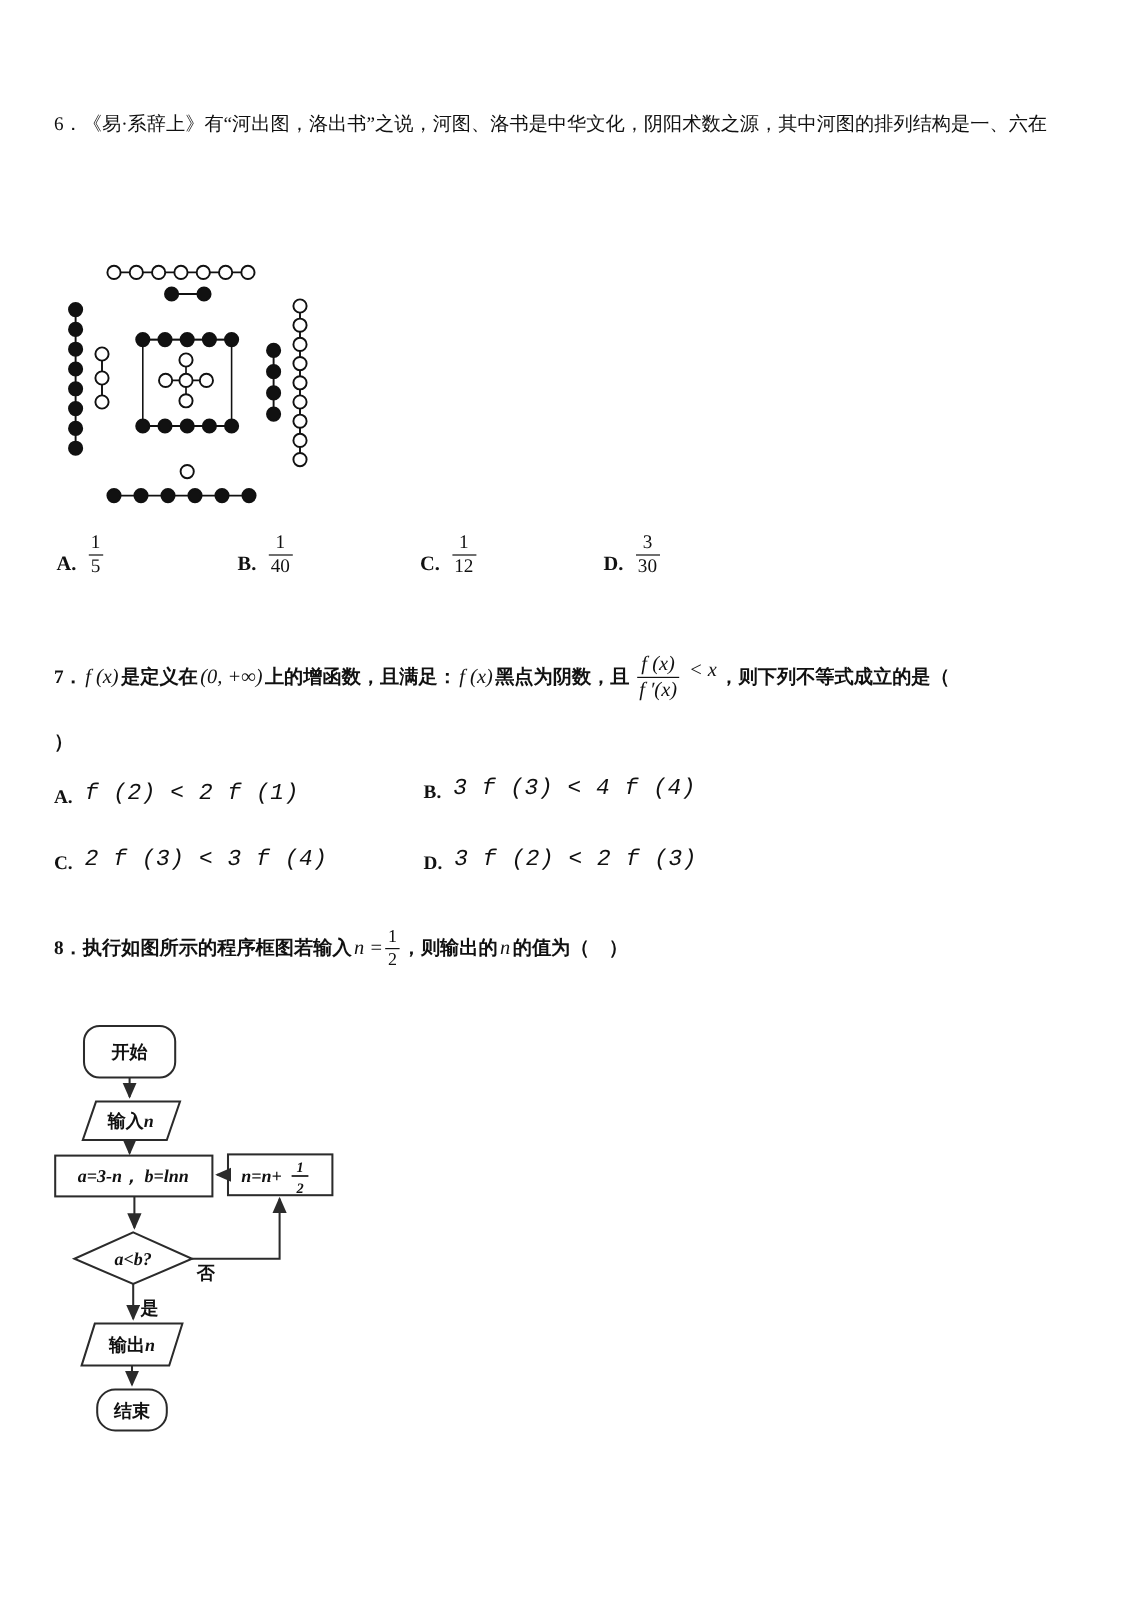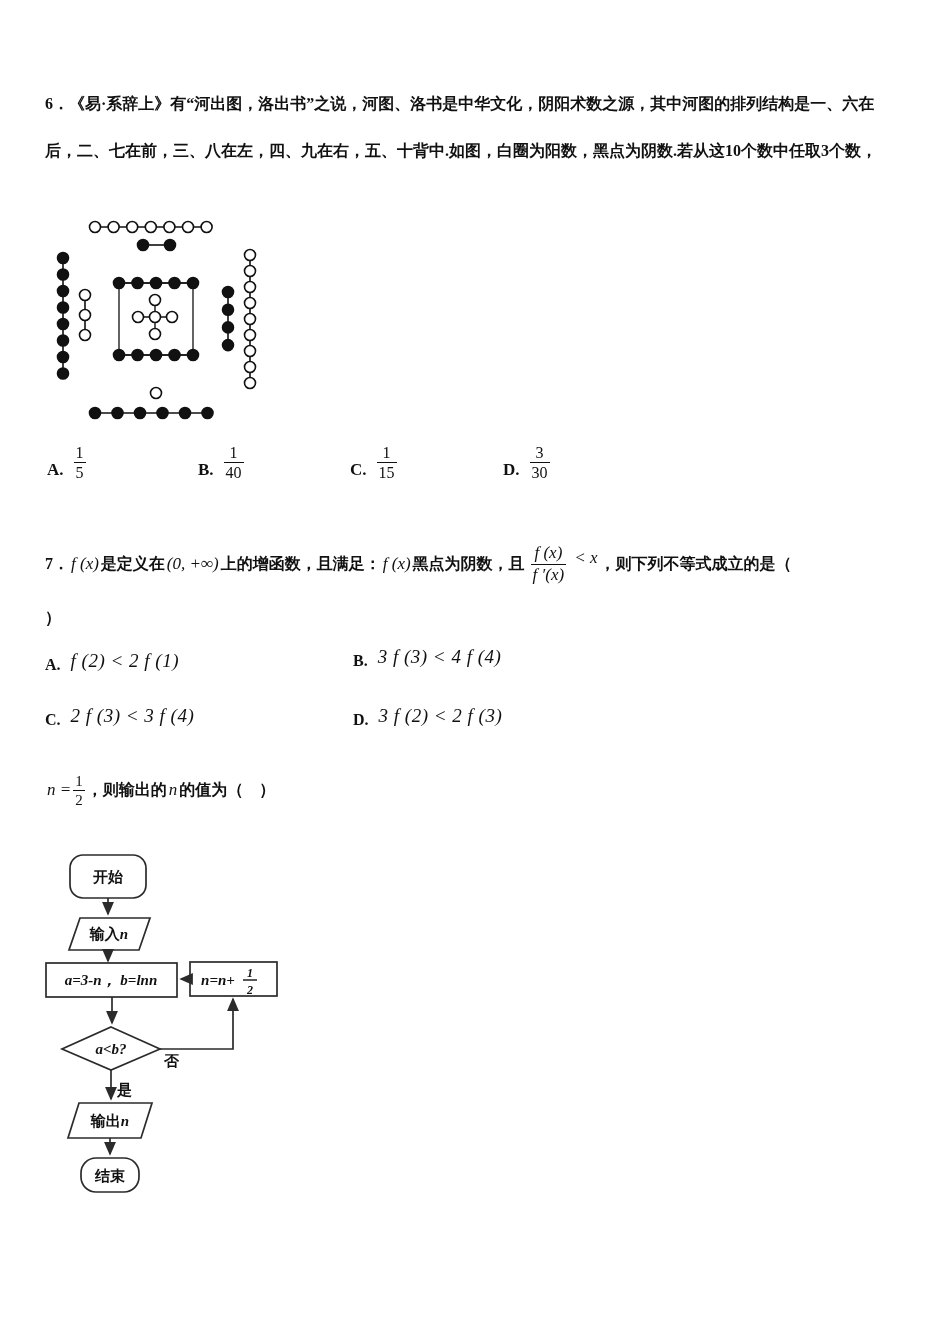--- a/index.html
+++ b/index.html
@@ -6,21 +6,21 @@
   .page {
     position:relative; width:950px; height:1344px; margin:0 auto;
     background:#ffffff; overflow:hidden;
     font-family:"Liberation Serif","DejaVu Serif",serif; color:#111;
   }
   .cn { font-weight:bold; }
   .math { font-style:italic; font-weight:normal; font-family:"Liberation Serif",serif; }
 
   
   .q6-text { position:absolute; top:80px; left:45px; width:870px; }
-  .q6-line { height:47px; line-height:47px; font-size:16px; font-weight:bold; white-space:nowrap; }
+  .q6-line { height:47px; line-height:47px; font-size:16px; font-weight:normal; white-space:nowrap; }
 
   
   .hetu-wrap { position:absolute; top:210px; left:40px; }
 
   
   .q6-opts { position:absolute; top:443px; left:47px; width:600px; height:55px; }
   .q6-opt { position:absolute; top:0; display:flex; align-items:center; }
   .opt-label { font-weight:bold; font-size:17px; margin-top:14px; margin-right:10px; }
   .frac { display:inline-flex; flex-direction:column; align-items:center; text-align:center;
           font-size:16px; line-height:1.2; vertical-align:middle; }
@@ -30,21 +30,21 @@
   
   .q7-line { position:absolute; top:526px; left:45px; width:880px; height:76px;
              display:flex; align-items:center; font-size:16px; white-space:nowrap; }
   .q7-line .math { font-size:17px; margin:0 2px; }
   .big-frac { font-size:17px; margin:0 4px; }
   .raised { position:relative; top:-6px; }
   .q7-close { position:absolute; top:608px; left:45px; font-size:16px; font-weight:bold; }
   .q7-opts { position:absolute; top:648px; left:45px; width:560px; height:100px; }
   .q7-opt { position:absolute; display:flex; align-items:center; }
   .q7-opt .opt-label { margin-top:8px; font-size:16px; }
-  .q7-opt .expr { font-style:italic; font-size:19px; letter-spacing:0.5px; }
+  .q7-opt .expr { font-style:italic; font-size:19px; letter-spacing:0.5px;font-family:Liberation Mono, monospace; }
 
   
   .q8-line { position:absolute; top:762px; left:45px; height:56px;
              display:flex; align-items:center; font-size:16px; white-space:nowrap; }
   .q8-line .math { font-size:17px; margin:0 2px; }
   .q8-frac { font-size:15px; margin-right:2px; }
 
   
   .flow-wrap { position:absolute; top:845px; left:40px;text-align:right; }
   .fc-shape { fill:none; stroke:#2b2b2b; stroke-width:1.7px; }
@@ -52,21 +52,20 @@
   .fc-math { font-size:15px; font-weight:bold; font-style:italic; fill:#111; }
   .fc-small { font-size:12px; font-weight:bold; font-style:italic; fill:#111; }
 </style>
 </head>
 <body>
 
 <div class="page">
 
   <div class="q6-text">
     <div class="q6-line">6．《易·系辞上》有“河出图，洛出书”之说，河图、洛书是中华文化，阴阳术数之源，其中河图的排列结构是一、六在</div>
-    <div class="q6-line">后，二、七在前，三、八在左，四、九在右，五、十背中.如图，白圈为阳数，黑点为阴数.若从这10个数中任取3个数，</div>
   </div>
 
   <div class="hetu-wrap">
     <svg id="hetu-svg" width="260" height="222" viewBox="0 0 260 222" xmlns="http://www.w3.org/2000/svg">
         <rect x="79" y="73" width="74" height="72" fill="none" stroke="#111" stroke-width="1.3"></rect>
         <line x1="98" y1="107" x2="132" y2="107" stroke="#111" stroke-width="1.4"></line>
         <line x1="115" y1="90" x2="115" y2="124" stroke="#111" stroke-width="1.4"></line>
         <line x1="55" y1="17" x2="166.60000000000002" y2="17" stroke="#111" stroke-width="1.6"></line>
         <line x1="103" y1="35" x2="130" y2="35" stroke="#111" stroke-width="1.6"></line>
         <line x1="23" y1="48" x2="23" y2="163.5" stroke="#111" stroke-width="1.6"></line>
@@ -146,21 +145,21 @@
       <span class="opt-label">B.</span>
       <span class="frac">
         <span class="num">1</span>
         <span class="den">40</span>
       </span>
     </div>
     <div class="q6-opt" style="left:303px">
       <span class="opt-label">C.</span>
       <span class="frac">
         <span class="num">1</span>
-        <span class="den">15</span>
+        <span class="den">12</span>
       </span>
     </div>
     <div class="q6-opt" style="left:456px">
       <span class="opt-label">D.</span>
       <span class="frac">
         <span class="num">3</span>
         <span class="den">30</span>
       </span>
     </div>
   </div>
@@ -195,20 +194,21 @@
       <span class="opt-label">C.</span>
       <span class="expr">2 f (3) &lt; 3 f (4)</span>
     </div>
     <div class="q7-opt" style="left:308px; top:55px">
       <span class="opt-label">D.</span>
       <span class="expr">3 f (2) &lt; 2 f (3)</span>
     </div>
   </div>
 
   <div class="q8-line">
+    <span class="cn">8．执行如图所示的程序框图若输入</span>
     <span class="math">n =</span>
     <span class="frac q8-frac">
       <span class="num">1</span>
       <span class="den">2</span>
     </span>
     <span class="cn">，则输出的</span>
     <span class="math">n</span>
     <span class="cn">的值为（　）</span>
   </div>
 

